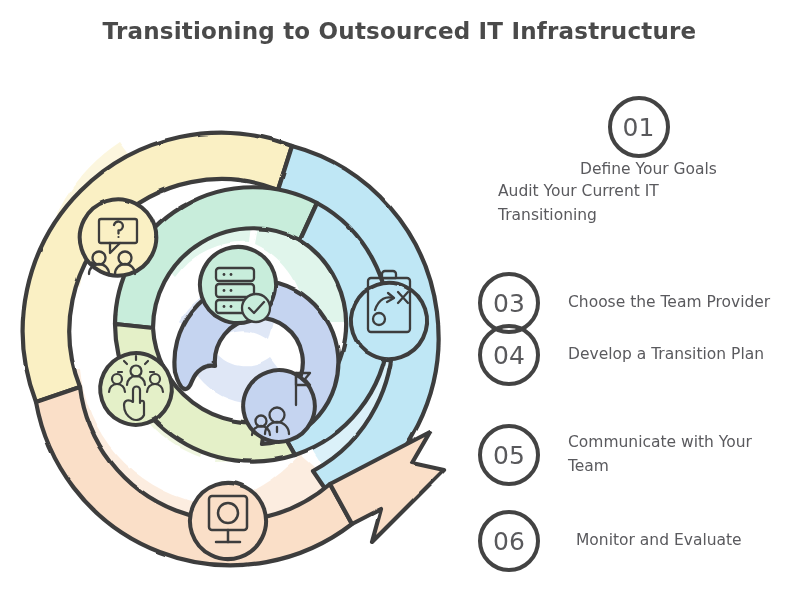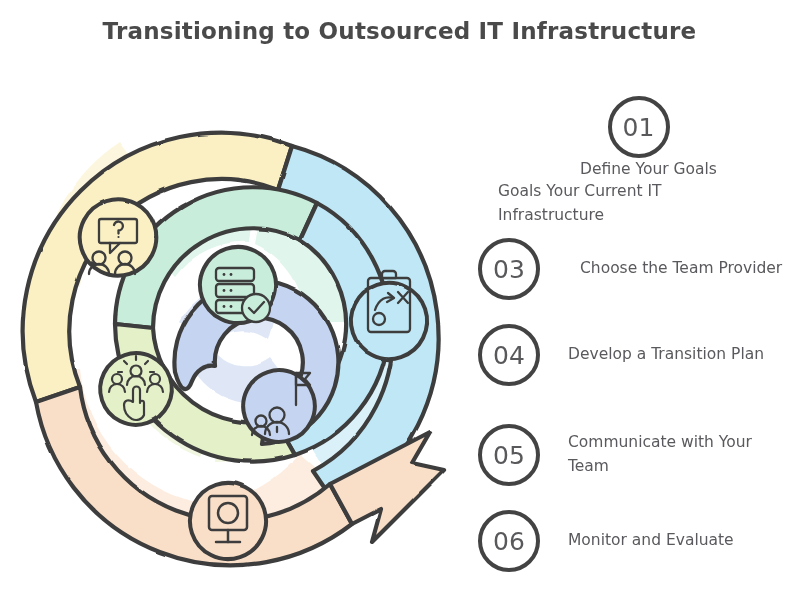--- a/index.html
+++ b/index.html
@@ -94,24 +94,24 @@
     margin-left: 28px;
     font-family: "DejaVu Sans", sans-serif;
     font-size: 15.5px;
     color: #5a5a5e;
     line-height: 1.52;
     max-width: 225px;
   }
 
   .s1 { top: 0px; flex-direction: column; }
   .s2 { top: 73px; }
-  .s3 { top: 138px; gap: 12px; }
+  .s3 { top: 172px; }
   .s4 { top: 224px; }
   .s5 { top: 324px; }
-  .s6 { top: 410px; }
+  .s6 { top: 410px; gap: 8px; }
 </style>
 </head>
 <body>
 
 <div class="page">
 
   <div class="title">Transitioning to Outsourced IT Infrastructure</div>
 
   <div class="diagram">
     <svg viewBox="0 0 470 531" xmlns="http://www.w3.org/2000/svg">
@@ -287,21 +287,21 @@
 
     <div class="step s1">
       <div class="step-badge">
         <div class="blob" style="width:74px;height:70px;left:-8px;top:-5px;background:#c5d4f0;"></div>
         <span>01</span>
       </div>
       <div class="step-label">Define Your Goals</div>
     </div>
 
     <div class="step s2">
-      <div class="step-label">Goals Your Current IT Infrastructure</div>
+      <div class="step-label">Audit Your Current IT Transitioning</div>
     </div>
 
     <div class="step s3">
       <div class="step-badge">
         <div class="blob" style="width:72px;height:72px;left:-6px;top:-6px;background:#e4f0c8;border-radius:45% 55% 60% 40% / 55% 45% 55% 45%;"></div>
         <span>03</span>
       </div>
       <div class="step-label">Choose the Team Provider</div>
     </div>
 

